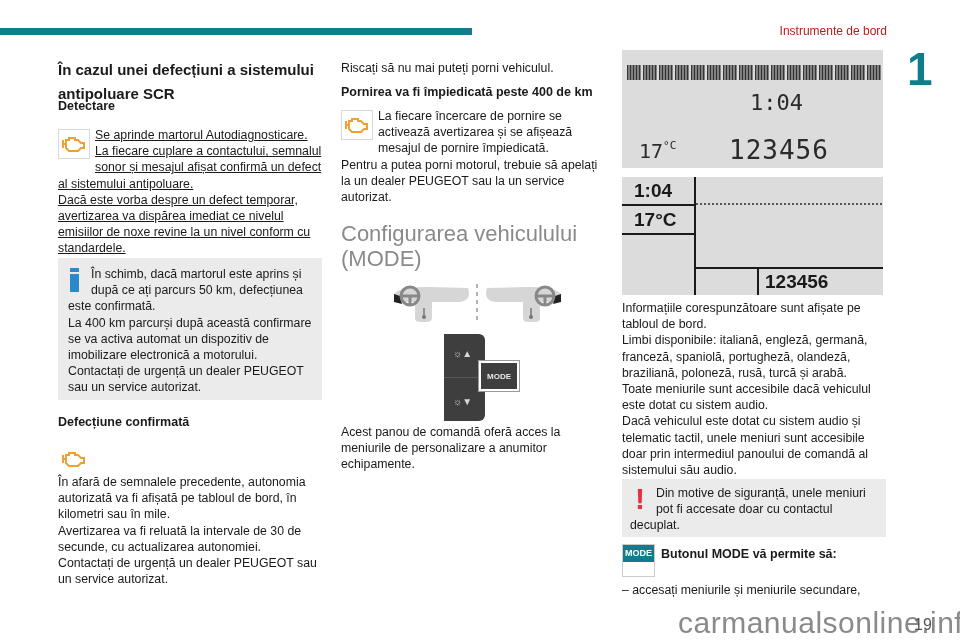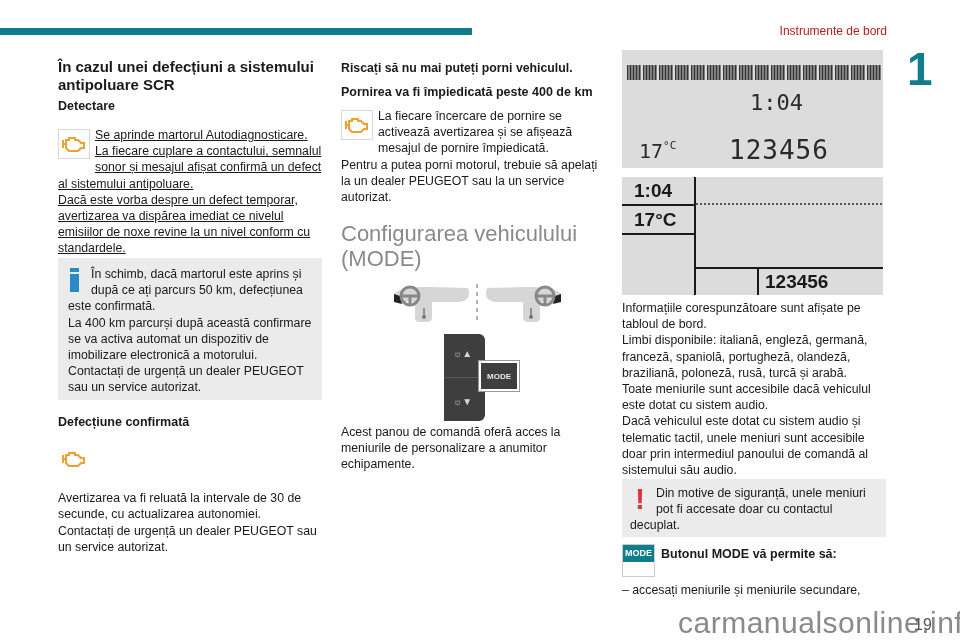--- a/index.html
+++ b/index.html
@@ -10,21 +10,21 @@
   .chapter-title { position: absolute; right: 73px; top: 24px; font-size: 12px; color: #b91c1c; }
   .chapter-num { position: absolute; left: 907px; top: 46px; font-size: 46px; font-weight: bold; color: #0f7d8c; line-height: 1; }
   .page-num { position: absolute; left: 914px; top: 616px; font-size: 16px; color: #555; }
   .watermark { position: absolute; left: 678px; top: 606px; font-size: 30px; color: #8a8a8a; letter-spacing: 0.5px; }
 
   .col { position: absolute; top: 0; font-size: 12.3px; line-height: 16.2px; }
   .col1 { left: 58px; width: 264px; }
   .col2 { left: 341px; width: 265px; }
   .col3 { left: 622px; width: 264px; }
 
-  .h2 { position: absolute; font-size: 15px; font-weight: bold; line-height: 18px; }
+  .h2 { position: absolute; font-size: 15px; font-weight: bold; line-height: 24px; }
   .h3 { position: absolute; font-size: 12.5px; font-weight: bold; }
   .section-title { position: absolute; font-size: 22px; color: #8a8a8a; line-height: 25px; }
   .para { position: absolute; }
 
   .warn-icon-box { float: left; width: 32px; height: 30px; border: 1px solid #d8d8d8; margin: 2px 5px 2px 0; display: flex; align-items: center; justify-content: center; background: #fff; }
   .warn-icon-plain { position: absolute; width: 32px; height: 30px; display: flex; align-items: center; justify-content: center; }
 
   .note-box { position: absolute; background: #ebebeb; padding: 8px 10px 10px 10px; }
   .note-box .info-icon { float: left; width: 9px; height: 26px; margin: 2px 12px 2px 2px; position: relative; }
   .note-box .info-icon .dot { position: absolute; left: 0; top: 0; width: 9px; height: 4px; background: #2a8ac8; }
@@ -84,28 +84,28 @@
     <span>Contactați de urgență un dealer PEUGEOT sau un service autorizat.</span>
   </div>
 
   <div class="h3" style="top:414px;">Defecțiune confirmată</div>
   <div class="warn-icon-plain" style="top:444px; left:0;">
     <svg width="26" height="18" viewBox="0 0 26 18">
         <path d="M2 5v8M2 9h3M5 5h3V3h6v2h3l3 3h3v5h-3l-3 3H8l-3-3V5z" fill="none" stroke="#f0a030" stroke-width="2"></path>
       </svg>
   </div>
   <div class="para" style="top:474px; width:264px;">
-    <br>
+    <span>În afară de semnalele precedente, autonomia autorizată va fi afișată pe tabloul de bord, în kilometri sau în mile.</span><br>
     <span>Avertizarea va fi reluată la intervale de 30 de secunde, cu actualizarea autonomiei.</span><br>
     <span>Contactați de urgență un dealer PEUGEOT sau un service autorizat.</span>
   </div>
 </div>
 
 <div class="col col2">
-  <div class="para" style="top:60px; width:265px;font-weight:bold;">Riscați să nu mai puteți porni vehiculul.</div>
+  <div class="para" style="top:60px; width:265px;">Riscați să nu mai puteți porni vehiculul.</div>
   <div class="h3" style="top:84px; width:265px;">Pornirea va fi împiedicată peste 400 de km</div>
   <div class="para" style="top:108px; width:265px;">
     <span class="warn-icon-box">
       <svg width="26" height="18" viewBox="0 0 26 18">
           <path d="M2 5v8M2 9h3M5 5h3V3h6v2h3l3 3h3v5h-3l-3 3H8l-3-3V5z" fill="none" stroke="#f0a030" stroke-width="2"></path>
         </svg>
     </span>
     <span>La fiecare încercare de pornire se activează avertizarea și se afișează mesajul de pornire împiedicată.</span><br>
     <span>Pentru a putea porni motorul, trebuie să apelați la un dealer PEUGEOT sau la un service autorizat.</span>
   </div>

